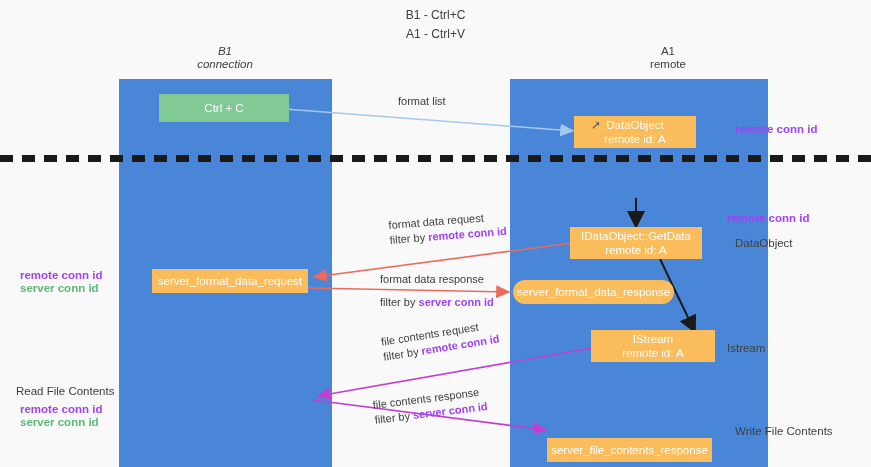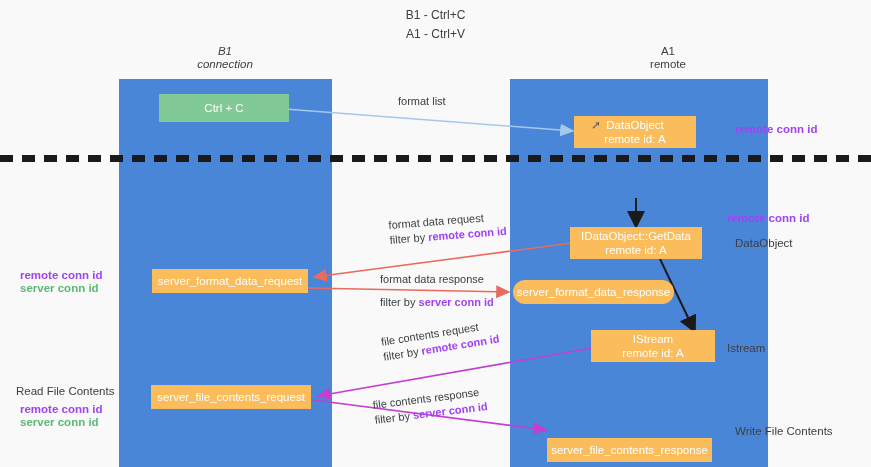--- a/index.html
+++ b/index.html
@@ -125,21 +125,20 @@
   <div class="box orange" style="left: 570px; top: 227px; width: 132px; height: 32px; white-space: pre;">IDataObject::GetData
 remote id: A</div>
 
   <div class="box orange" style="left:152px;top:269px;width:156px;height:24px;">server_format_data_request</div>
 
   <div class="box orange" style="left:513px;top:280px;width:161px;height:24px;border-radius:12px;">server_format_data_response</div>
 
   <div class="box orange" style="left: 591px; top: 330px; width: 124px; height: 32px; white-space: pre;">IStream
 remote id: A</div>
 
-  <div class="box orange" style="left:151px;top:385px;width:160px;height:24px;">server_file_contents_request</div>
 
   <div class="box orange" style="left:547px;top:418px;width:165px;height:24px;margin-top:20px;">server_file_contents_response</div>
 
   <div class="sidelabel purple" style="left:735px;top:122px;">remote conn id</div>
 
   <div class="sidelabel purple" style="left:727px;top:211px;">remote conn id</div>
 
   <div class="sidelabel" style="left:727px;top:236px;margin-left:8px;">DataObject</div>
 
   <div class="sidelabel" style="left:727px;top:341px;">Istream</div>

